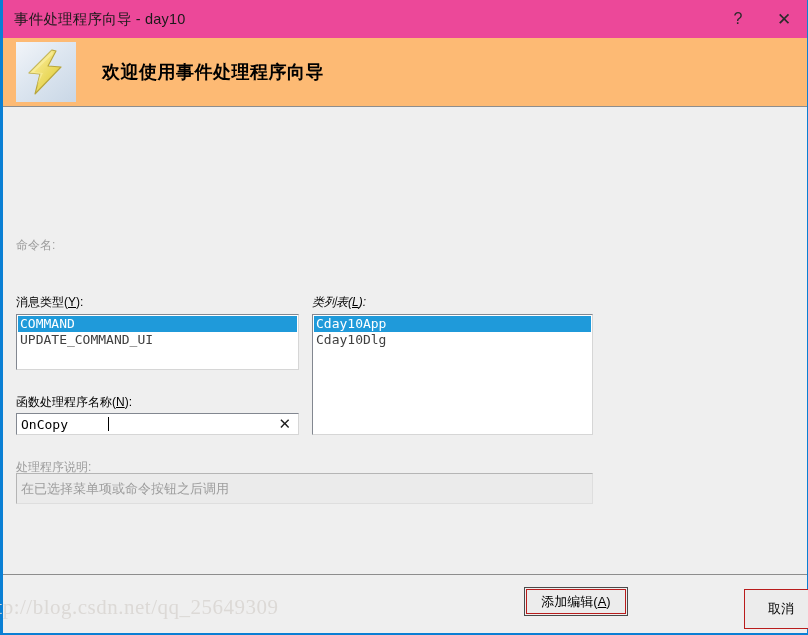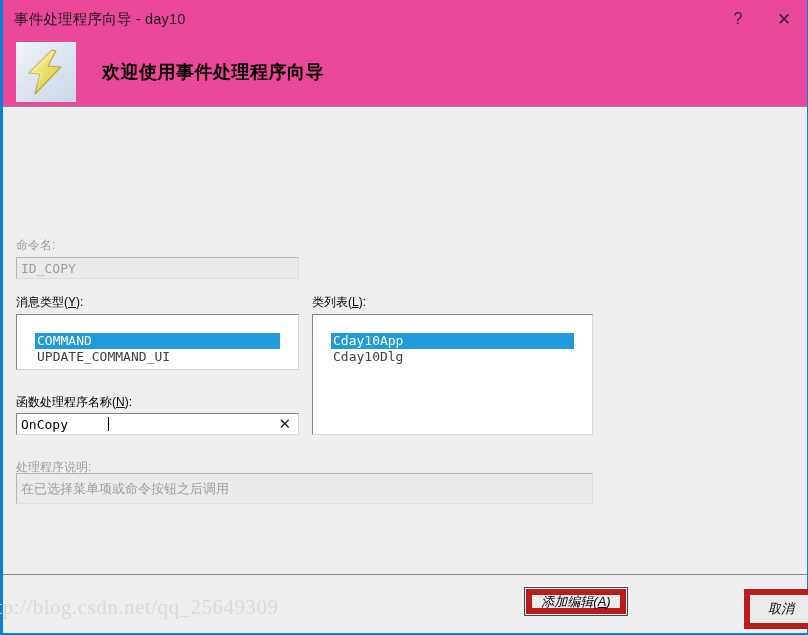--- a/index.html
+++ b/index.html
@@ -67,21 +67,21 @@
     font-family: "Liberation Sans", sans-serif;
     color: #2b2b2b;
     padding: 0;
   }
   .tb-btn.help { font-size: 16px; }
   .tb-btn.close { font-size: 17px; }
 
   
   .header {
     flex: 0 0 69px;
-    background: #ec4899;
+    background: #fdba74;
     border-bottom: 1px solid #8d8d8d;
     display: flex;
     align-items: center;
     padding-left: 13px;
     box-sizing: border-box;
   }
   .wizard-icon {
     width: 60px;
     height: 60px;
     flex: 0 0 60px;
@@ -163,21 +163,21 @@
     font-weight: bold;
     color: #1b1b1b;
     line-height: 1;
     padding-right: 3px;
     cursor: default;
     font-family: "DejaVu Sans", sans-serif;
   }
 
   .listbox {
     overflow: hidden;
-    padding: 18px;
+    padding: 1px;
   }
   .listitem {
     font-family: "DejaVu Sans Mono", "Liberation Mono", monospace;
     font-size: 13px;
     line-height: 16px;
     height: 16px;
     padding: 0 2px;
     white-space: nowrap;
     color: #404040;
   }
@@ -191,31 +191,30 @@
     flex: 0 0 58px;
     background: #efefef;
     border-top: 1px solid #8d8d8d;
     position: relative;
   }
 
   .btn {
     position: absolute;
     box-sizing: border-box;
     background: #ececec;
-    border: 6px solid #b91c1c;
+    border: 1px solid #b91c1c;
     font-family: "Liberation Sans", "DejaVu Sans", sans-serif;
     font-size: 13px;
     color: #000000;
     display: flex;
     align-items: center;
     justify-content: center;
     cursor: default;
     padding: 0;
     z-index: 3;
-    font-style: italic;
   }
   .btn.default {
     outline: 1px solid #4a4a4a;
     outline-offset: 1px;
   }
   .btn u { text-decoration: underline; }
 
   .watermark {
     position: absolute;
     font-family: "Liberation Serif", "DejaVu Serif", serif;
@@ -254,33 +253,30 @@
         <polygon points="36,8 13,31 24,32 19,52 45,25 32,24 40,9" fill="url(#boltGrad)" stroke="#b8a63c" stroke-width="1.1" stroke-linejoin="round"></polygon>
         <polygon points="36,8 13,31 24,32 21,44 27,31 18,30 37,12" fill="#fbf3a6" opacity="0.55"></polygon>
       </svg>
     </div>
     <div class="header-title">欢迎使用事件处理程序向导</div>
   </div>
 
   <div class="body">
 
     <div class="lbl disabled abs" style="left:13px; top:129px;">命令名:</div>
-    <div class="sunken disabled editbox abs" style="left:13px; top:150px; width:283px; height:22px;">
-      <span class="val">ID_COPY</span>
-    </div>
 
     <div class="lbl abs" style="left:13px; top:186px;">
       <span>消息类型(</span><u>Y</u><span>):</span>
     </div>
     <div class="sunken listbox abs" style="left:13px; top:207px; width:283px; height:56px;">
       <div class="listitem selected">COMMAND</div>
       <div class="listitem">UPDATE_COMMAND_UI</div>
     </div>
 
-    <div class="lbl abs" style="left:309px; top:186px;">
+    <div class="lbl abs" style="left:309px; top:186px;font-style:italic;">
       <span>类列表(</span><u>L</u><span>):</span>
     </div>
     <div class="sunken listbox abs" style="left:309px; top:207px; width:281px; height:121px;">
       <div class="listitem selected">Cday10App</div>
       <div class="listitem">Cday10Dlg</div>
     </div>
 
     <div class="lbl abs" style="left:13px; top:286px;">
       <span>函数处理程序名称(</span><u>N</u><span>):</span>
     </div>

